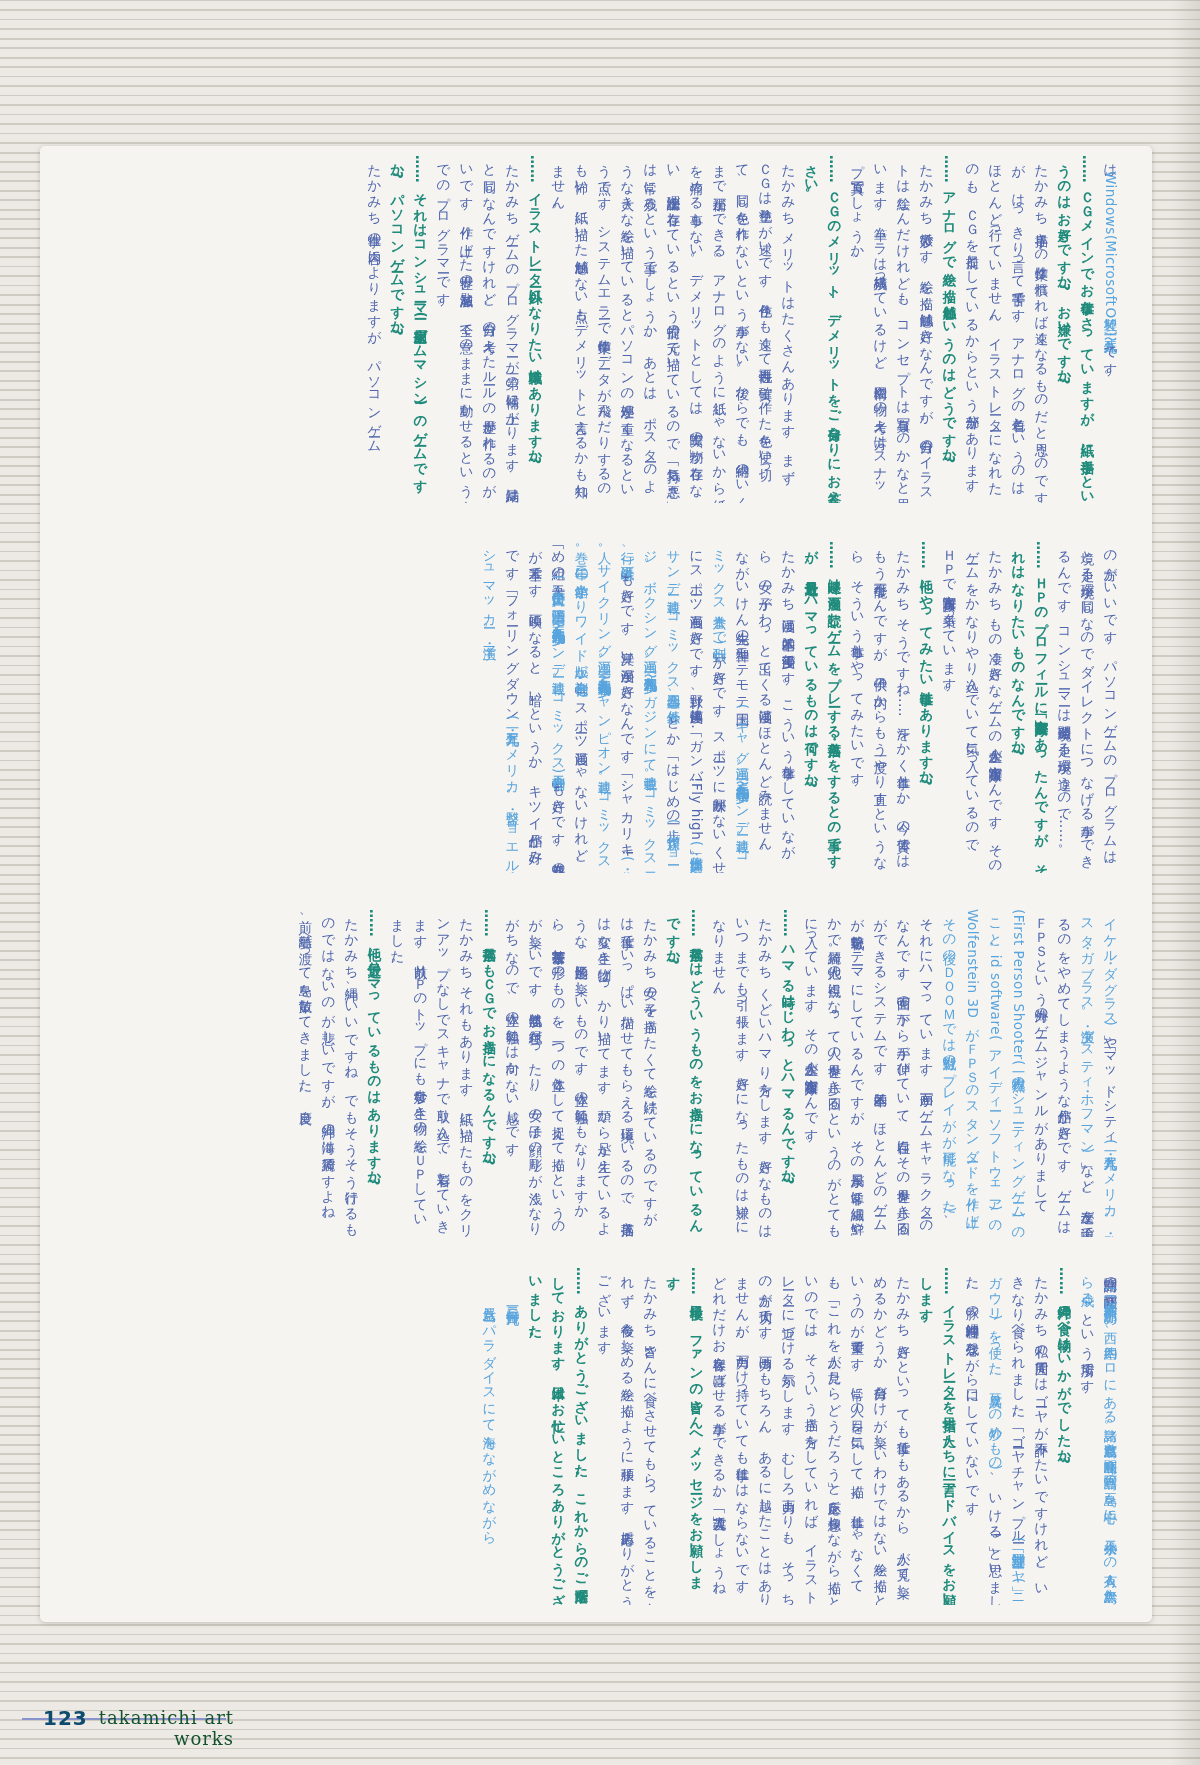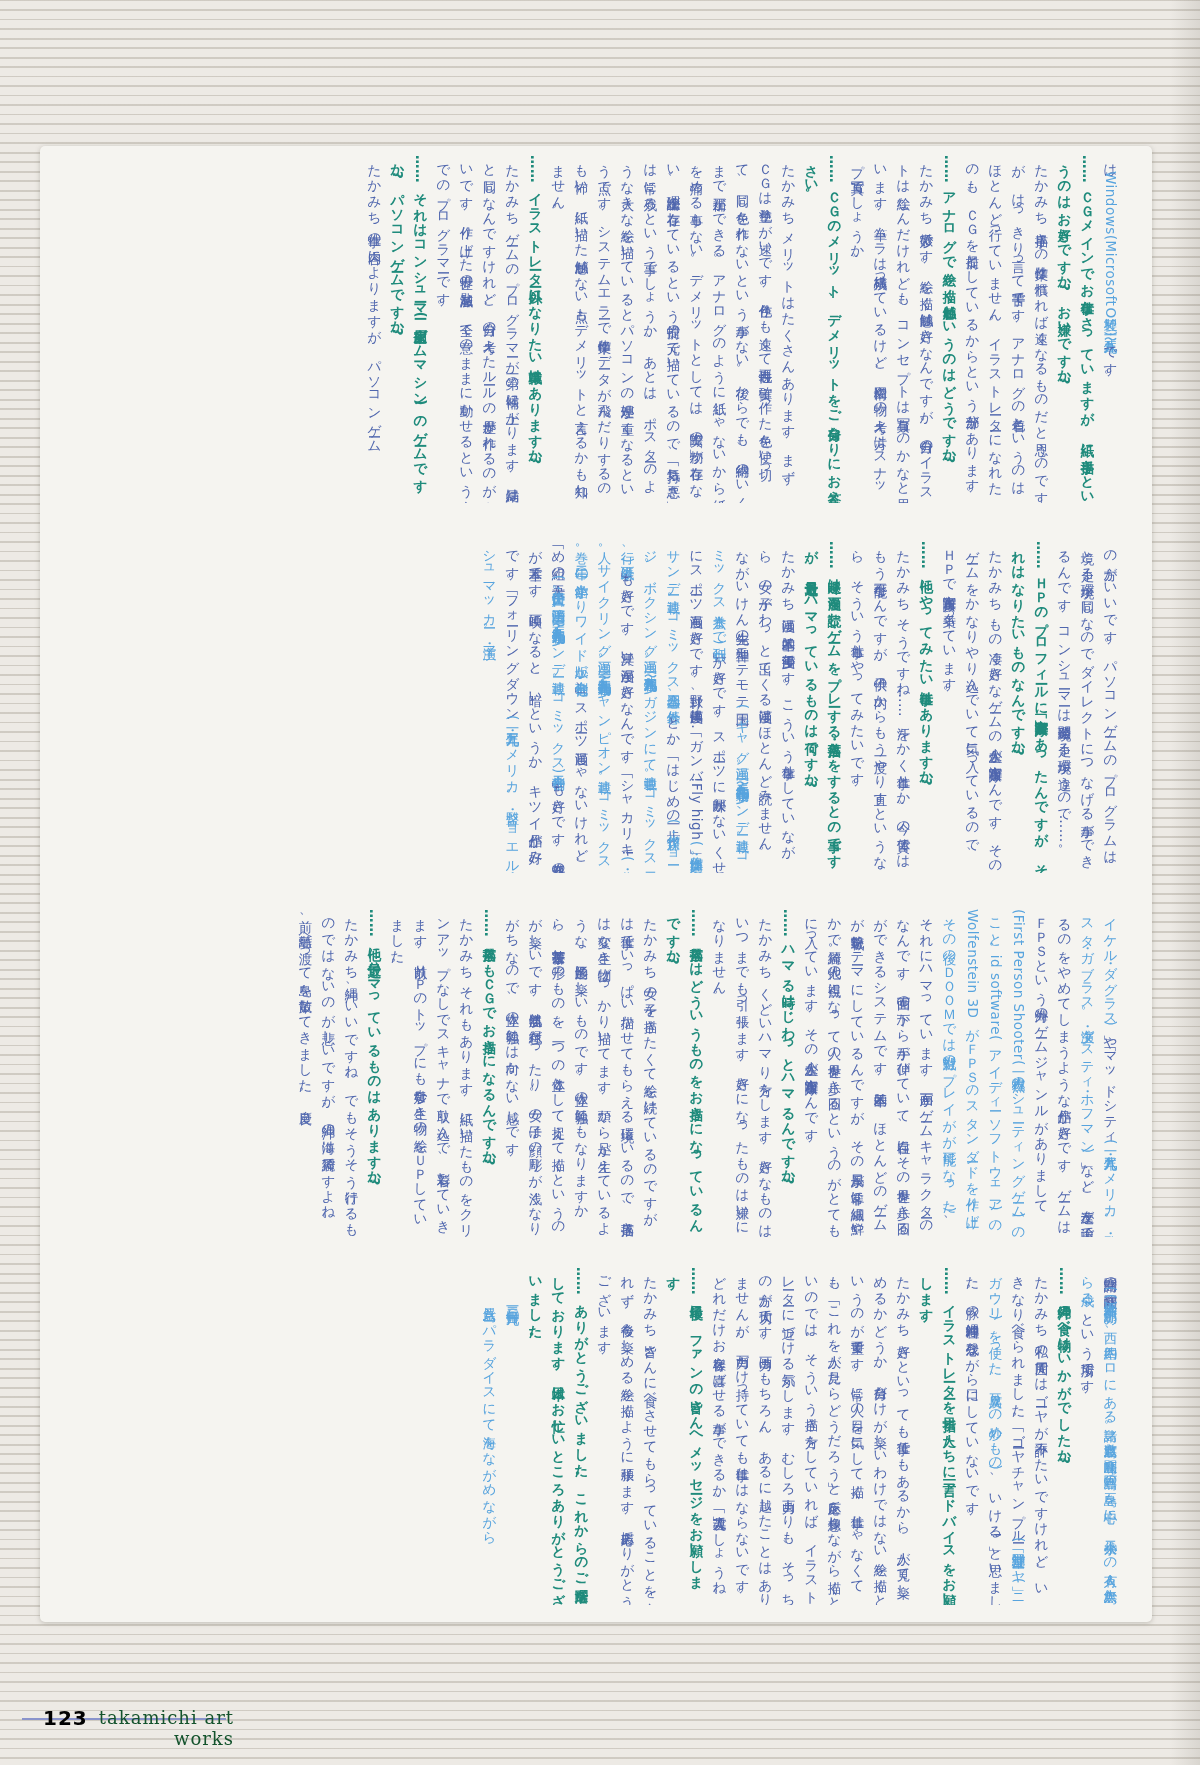--- a/index.html
+++ b/index.html
@@ -30,21 +30,21 @@
   .band-2{height:332px;margin-top:38px;}
   .band-3{height:328px;margin-top:36px;}
   .band-4{height:338px;margin-top:30px;}
   .para{margin:0;padding:0;}
   .question,.closing{color:#1f8b7c;font-weight:bold;}
   .answer,.continuation{color:#4f66ae;}
   .seg-note{color:#58a4de;}
   .date{color:#58a4de;padding-top:30px;}
   .footer{position:absolute;left:22px;top:1704px;width:212px;height:28px;}
   .footer-rule{position:absolute;left:0;top:14px;width:204px;height:2px;background:#8a94cc;}
-  .pagenum{position:absolute;left:21px;top:2px;font-size:20px;font-weight:bold;color:#000000;letter-spacing:1px;text-align:right;}
+  .pagenum{position:absolute;left:21px;top:2px;font-size:20px;font-weight:bold;color:#0c4a6e;letter-spacing:1px;text-align:right;}
   .booktitle{position:absolute;left:52px;top:3px;font-size:18px;color:#14532d;letter-spacing:1px;
     font-family:"DejaVu Serif",serif;text-align:right;}
 </style>
 </head>
 <body>
 
 <div class="page">
   <div class="panel">
     <section class="band band-1">
         <p class="para continuation"><span class="seg-body">は</span><span class="seg-note">Windows(Microsoft社製ОS・一九八三年〜)</span><span class="seg-body">です。</span></p>

